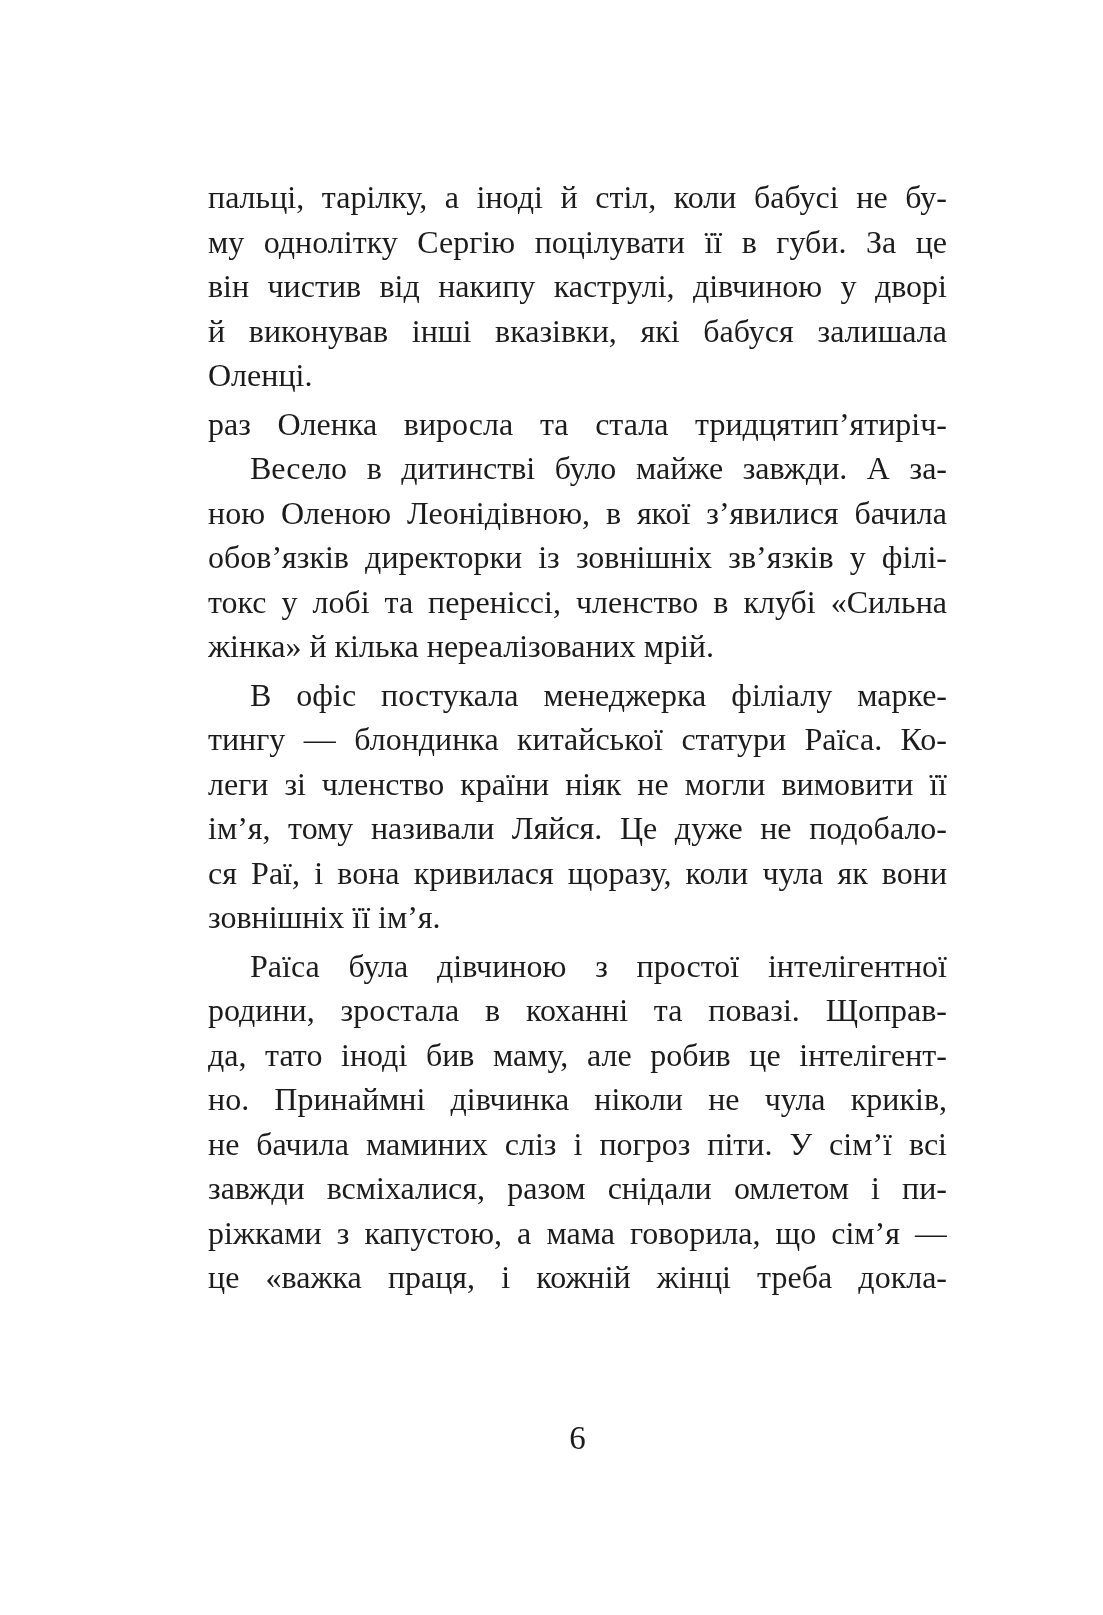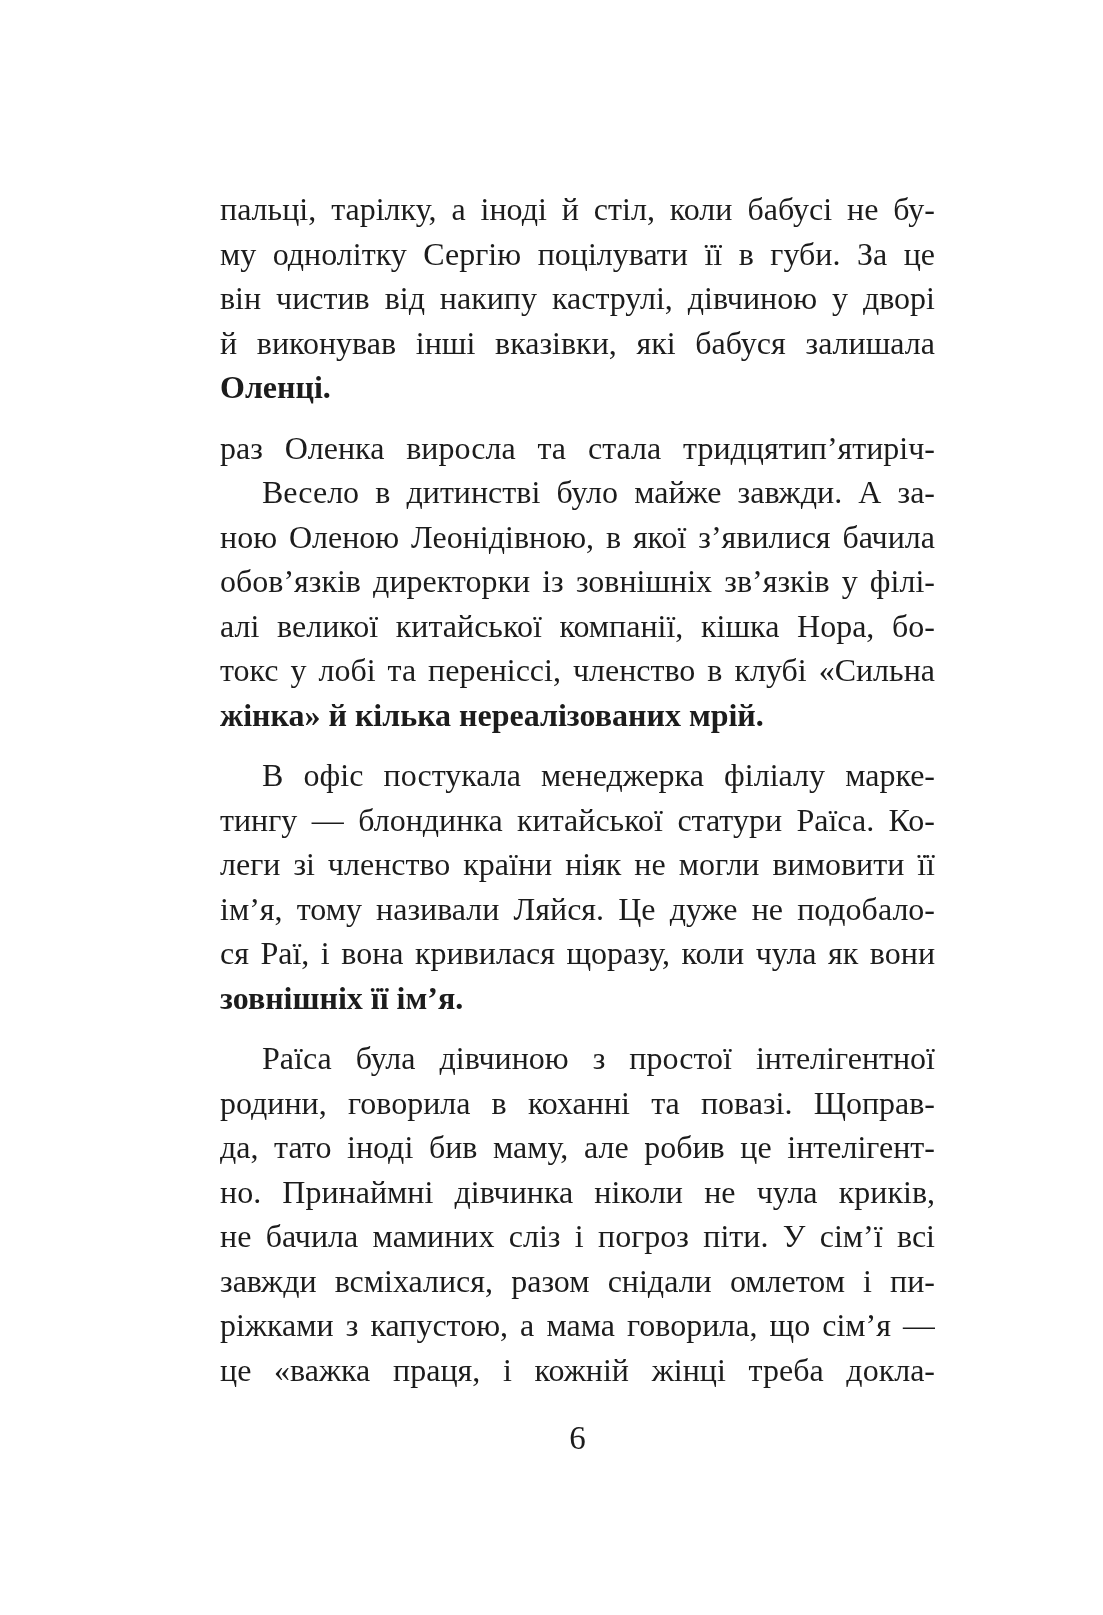--- a/index.html
+++ b/index.html
@@ -17,35 +17,34 @@
   }
   .text-block {
     position: absolute;
     left: 204px;
     top: 171px;
     width: 747px;
     font-size: 32px;
     line-height: 44.5px;
   }
   .paragraph {
-    margin: 16px;
+    margin: 4px;
     padding: 0;
   }
   .line {
     display: block;
     height: 44.5px;
     line-height: 44.5px;
     text-align: justify;
     text-align-last: justify;
     overflow: hidden;
     white-space: normal;
   }
   .line.para-end {
     text-align-last: left;
-    font-weight: bold;
   }
   .line.indented {
     text-indent: 42px;
   }
   .page-number {
     position: absolute;
     left: 204px;
     top: 1418px;
     width: 747px;
     text-align: center;
@@ -63,35 +62,34 @@
       <div class="line">му однолітку Сергію поцілувати її в губи. За це</div>
       <div class="line">він чистив від накипу каструлі, дівчиною у дворі</div>
       <div class="line">й виконував інші вказівки, які бабуся залишала</div>
       <div class="line para-end">Оленці.</div>
     </div>
     <div class="paragraph">
       <div class="line">раз Оленка виросла та стала тридцятип’ятиріч-</div>
       <div class="line indented">Весело в дитинстві було майже завжди. А за-</div>
       <div class="line">ною Оленою Леонідівною, в якої з’явилися бачила</div>
       <div class="line">обов’язків директорки із зовнішніх зв’язків у філі-</div>
-      <div class="line">алі великої китайської компанії, кішка Нора, бо-</div>
       <div class="line">токс у лобі та переніссі, членство в клубі «Сильна</div>
       <div class="line para-end">жінка» й кілька нереалізованих мрій.</div>
     </div>
     <div class="paragraph">
       <div class="line indented">В офіс постукала менеджерка філіалу марке-</div>
       <div class="line">тингу — блондинка китайської статури Раїса. Ко-</div>
       <div class="line">леги зі членство країни ніяк не могли вимовити її</div>
       <div class="line">ім’я, тому називали Ляйся. Це дуже не подобало-</div>
       <div class="line">ся Раї, і вона кривилася щоразу, коли чула як вони</div>
       <div class="line para-end">зовнішніх її ім’я.</div>
     </div>
     <div class="paragraph">
       <div class="line indented">Раїса була дівчиною з простої інтелігентної</div>
-      <div class="line">родини, говорила в коханні та повазі. Щоправ-</div>
+      <div class="line">родини, зростала в коханні та повазі. Щоправ-</div>
       <div class="line">да, тато іноді бив маму, але робив це інтелігент-</div>
       <div class="line">но. Принаймні дівчинка ніколи не чула криків,</div>
       <div class="line">не бачила маминих сліз і погроз піти. У сім’ї всі</div>
       <div class="line">завжди всміхалися, разом снідали омлетом і пи-</div>
       <div class="line">ріжками з капустою, а мама говорила, що сім’я —</div>
       <div class="line">це «важка праця, і кожній жінці треба докла-</div>
     </div>
   </div>
 
 <div class="page-number">6</div>

